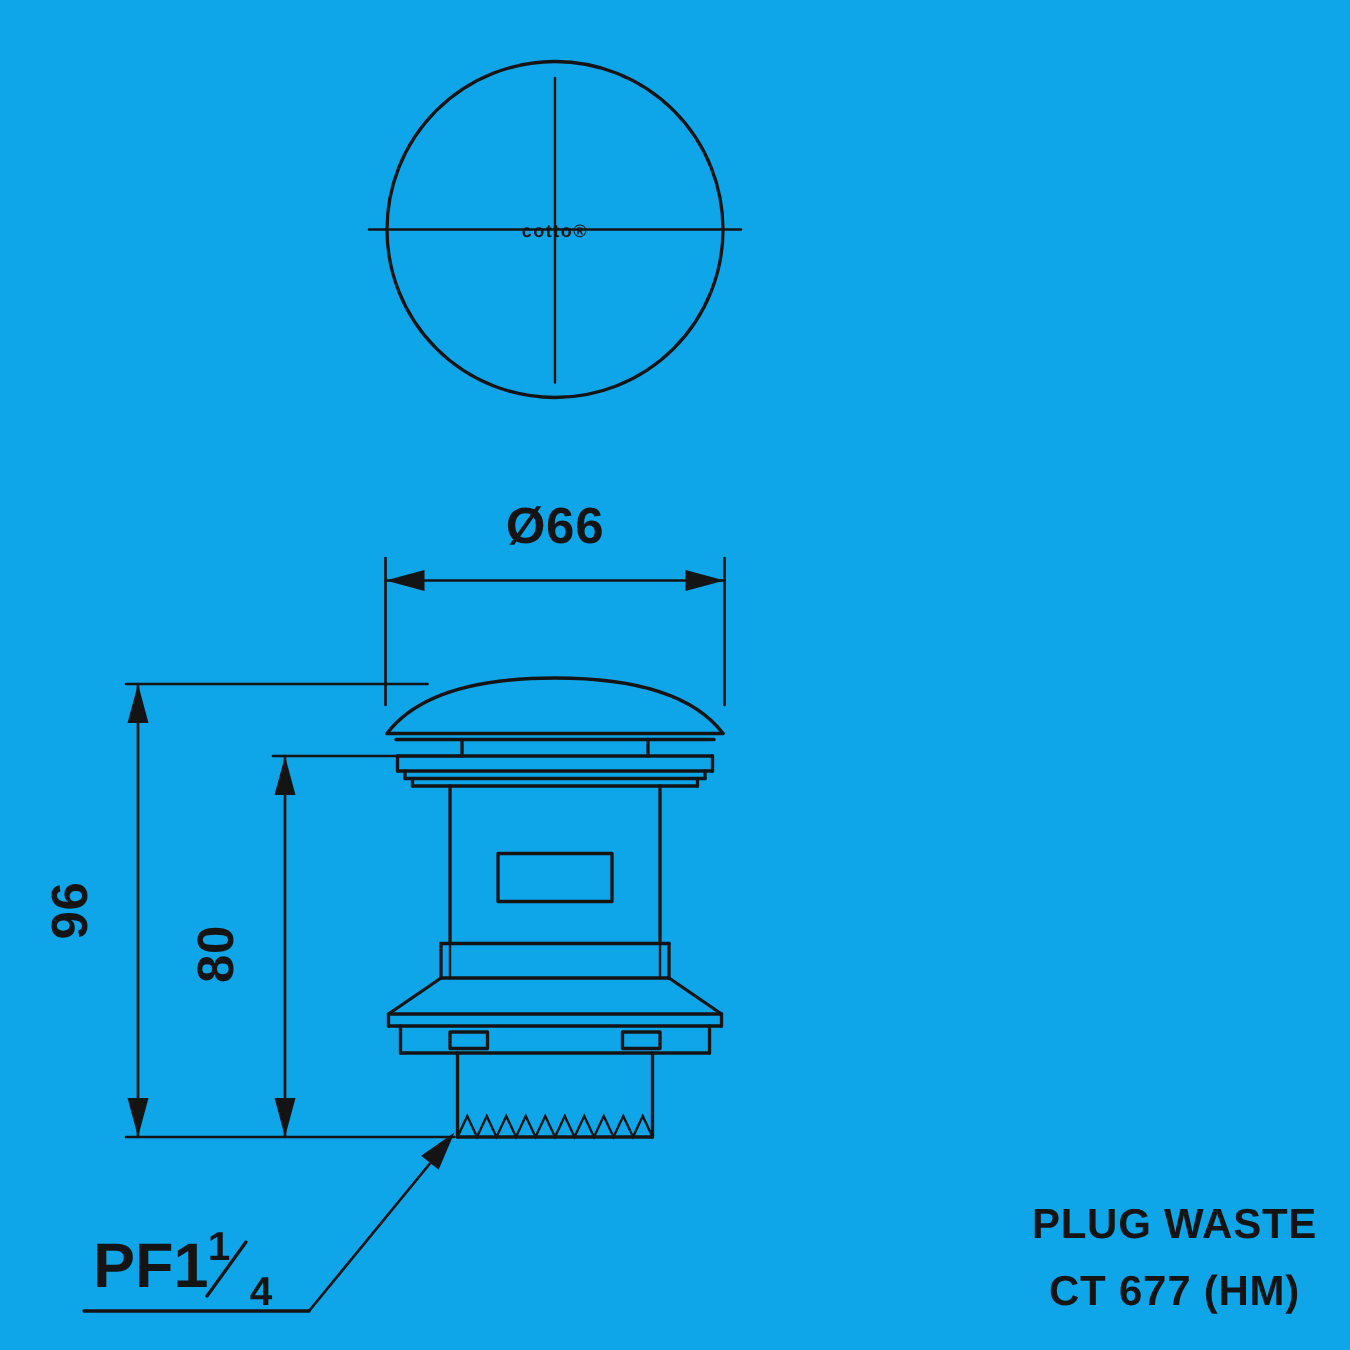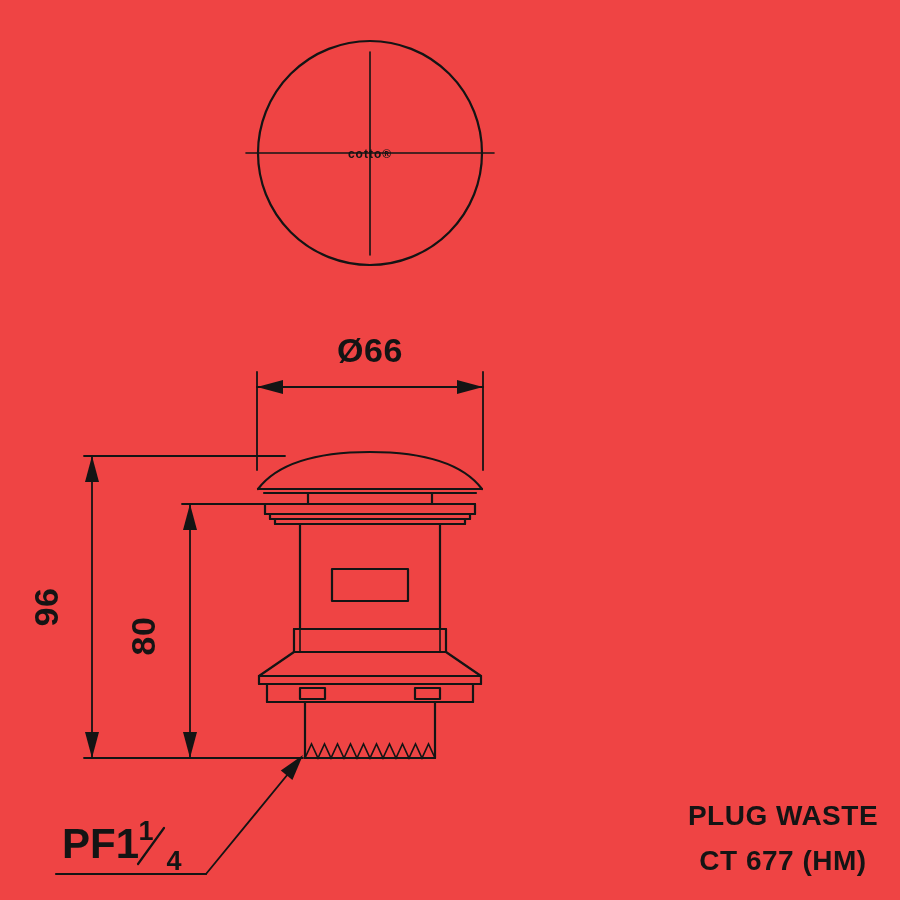--- a/index.html
+++ b/index.html
@@ -1,17 +1,17 @@
 <!DOCTYPE html>
 <html><head>
 <meta charset="utf-8">
 <style>
   html,body{margin:0;padding:0;background:#ffffff;}
   .canvas{
-    width:900px;height:900px;background:#ef4444;position:relative;overflow:hidden;
+    width:900px;height:900px;background:#0ea5e9;position:relative;overflow:hidden;
     font-family:"Liberation Sans",sans-serif;
   }
   svg{display:block;}
   .outline{fill:none;stroke:#141414;stroke-width:2.2;stroke-linecap:round;stroke-linejoin:round;}
   .thin{fill:none;stroke:#141414;stroke-width:1.6;stroke-linecap:round;}
   .dim{fill:none;stroke:#141414;stroke-width:1.8;stroke-linecap:round;}
   .arrow{fill:#141414;stroke:none;}
   text{fill:#141414;font-family:"Liberation Sans",sans-serif;font-weight:bold;}
   .dim-text{font-size:34px;letter-spacing:0.5px;}
   .logo-text{font-size:12px;letter-spacing:1px;}

